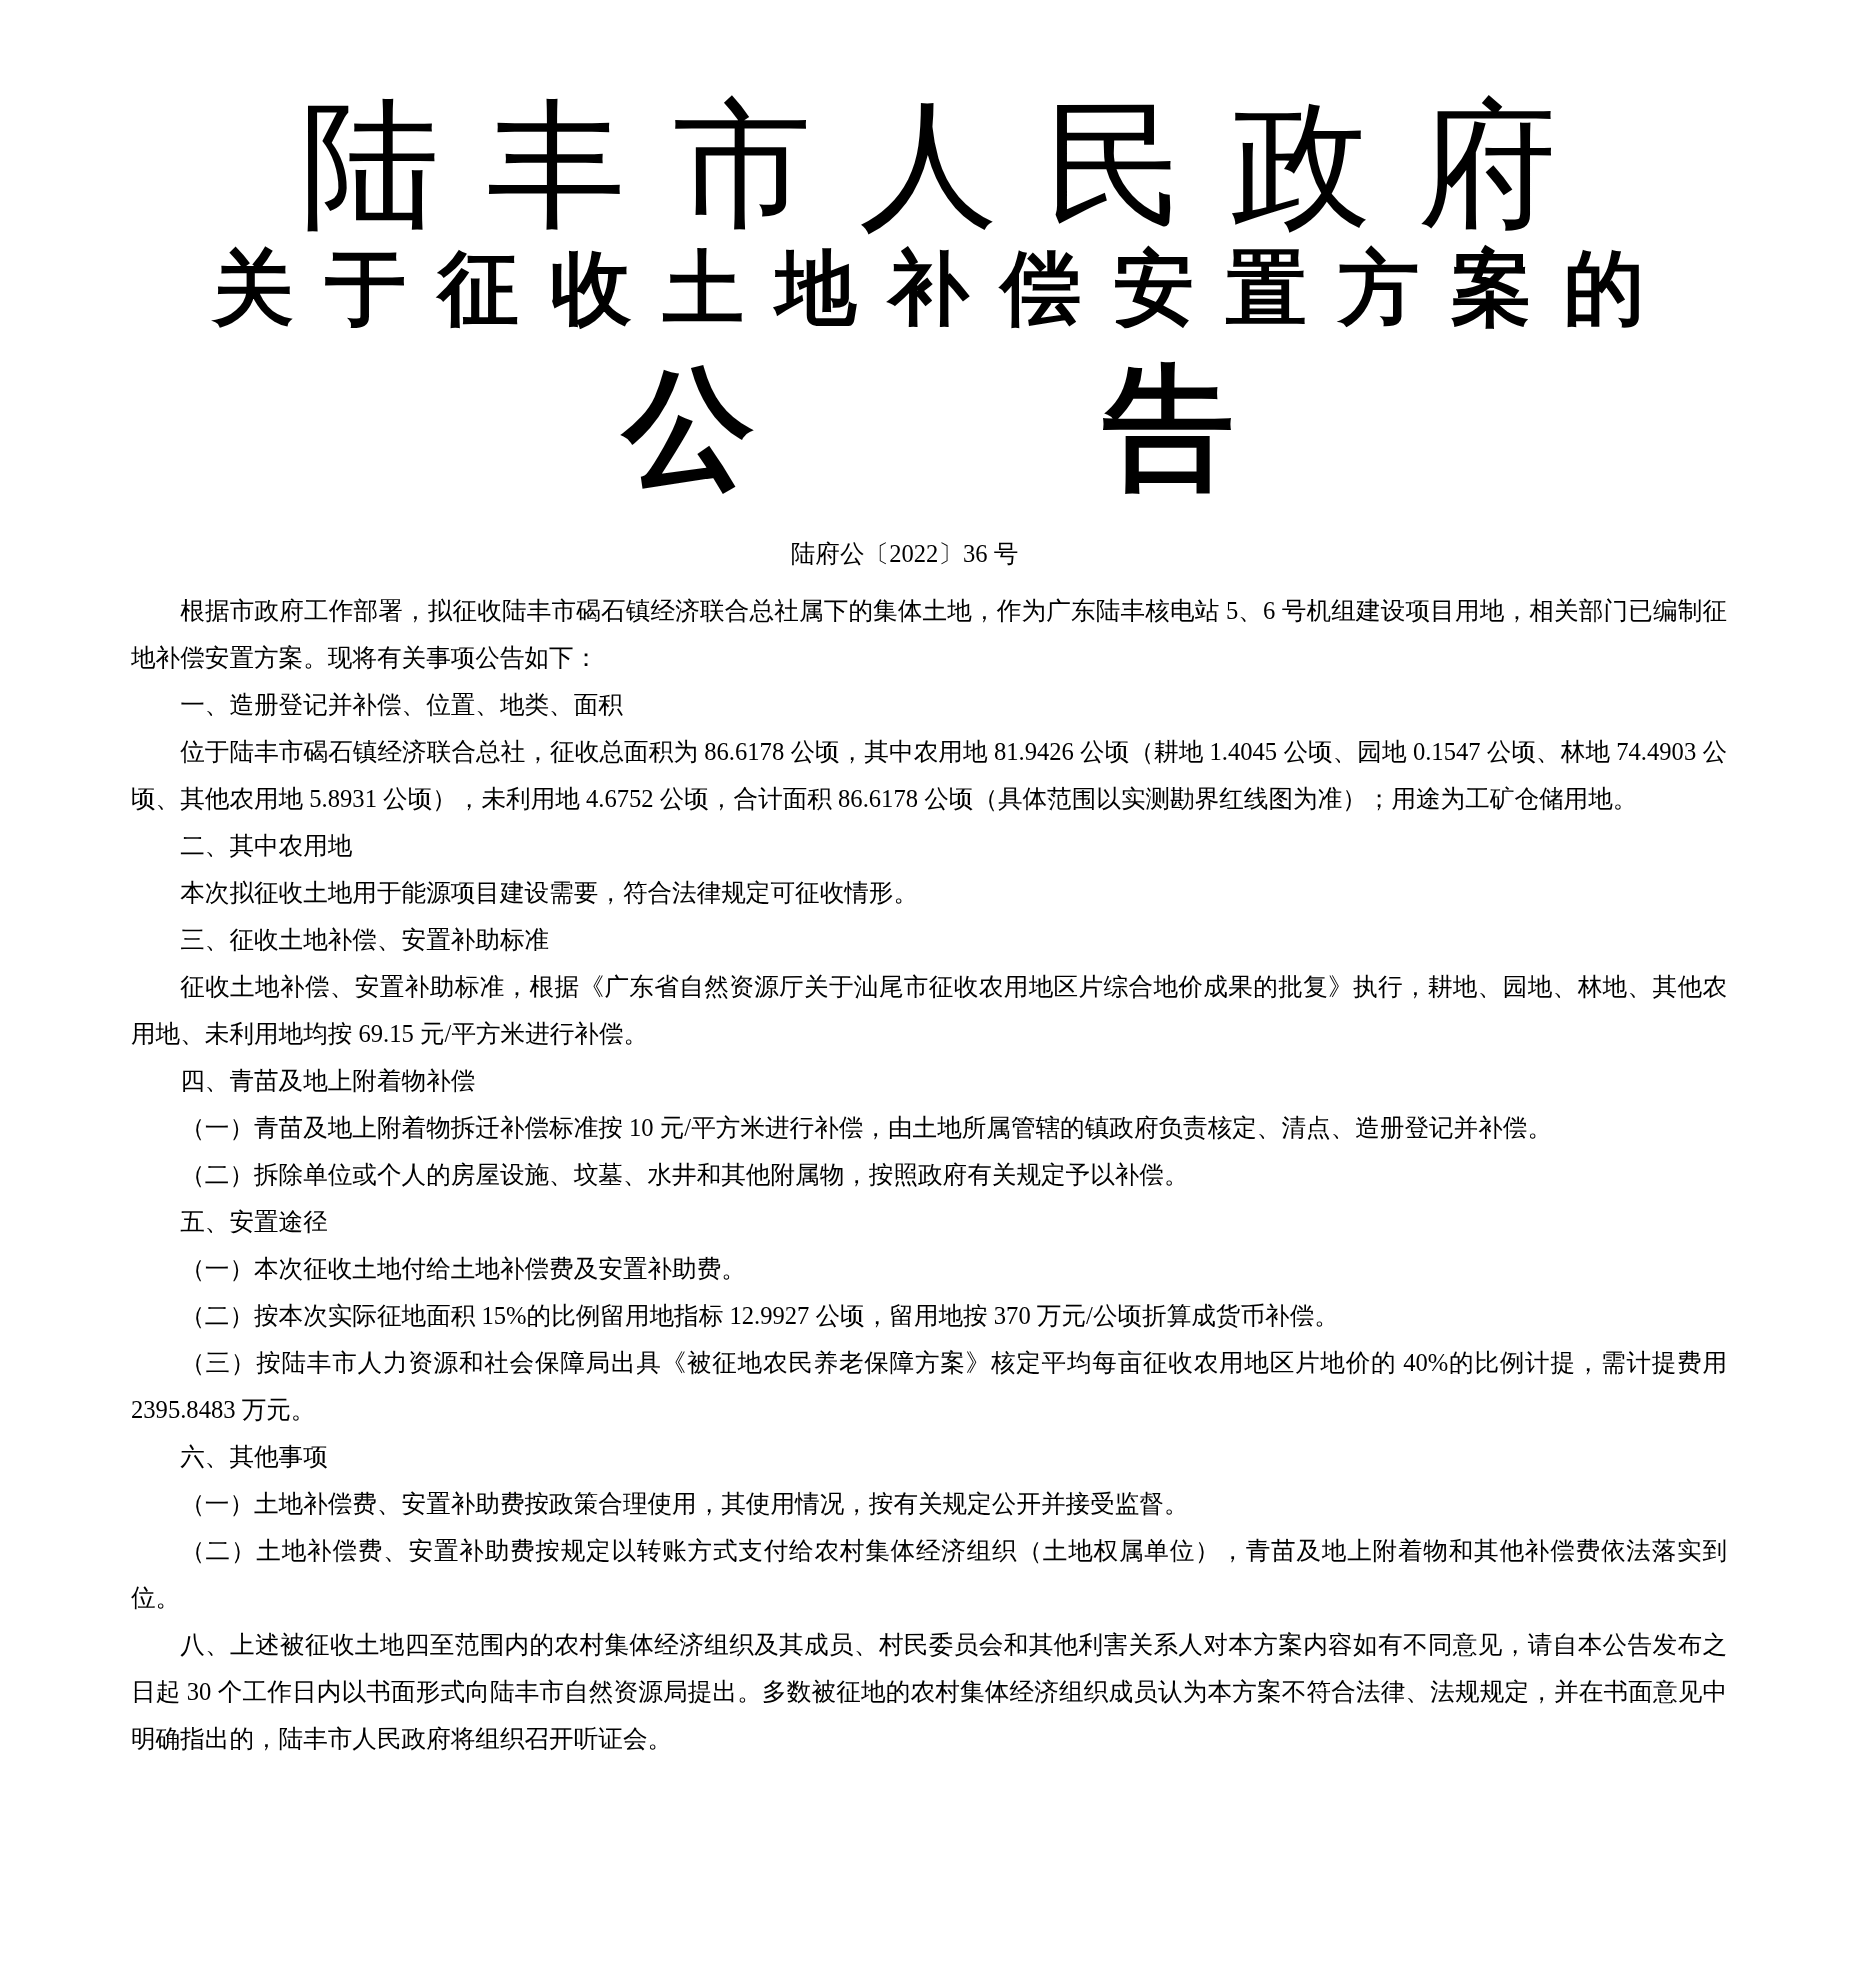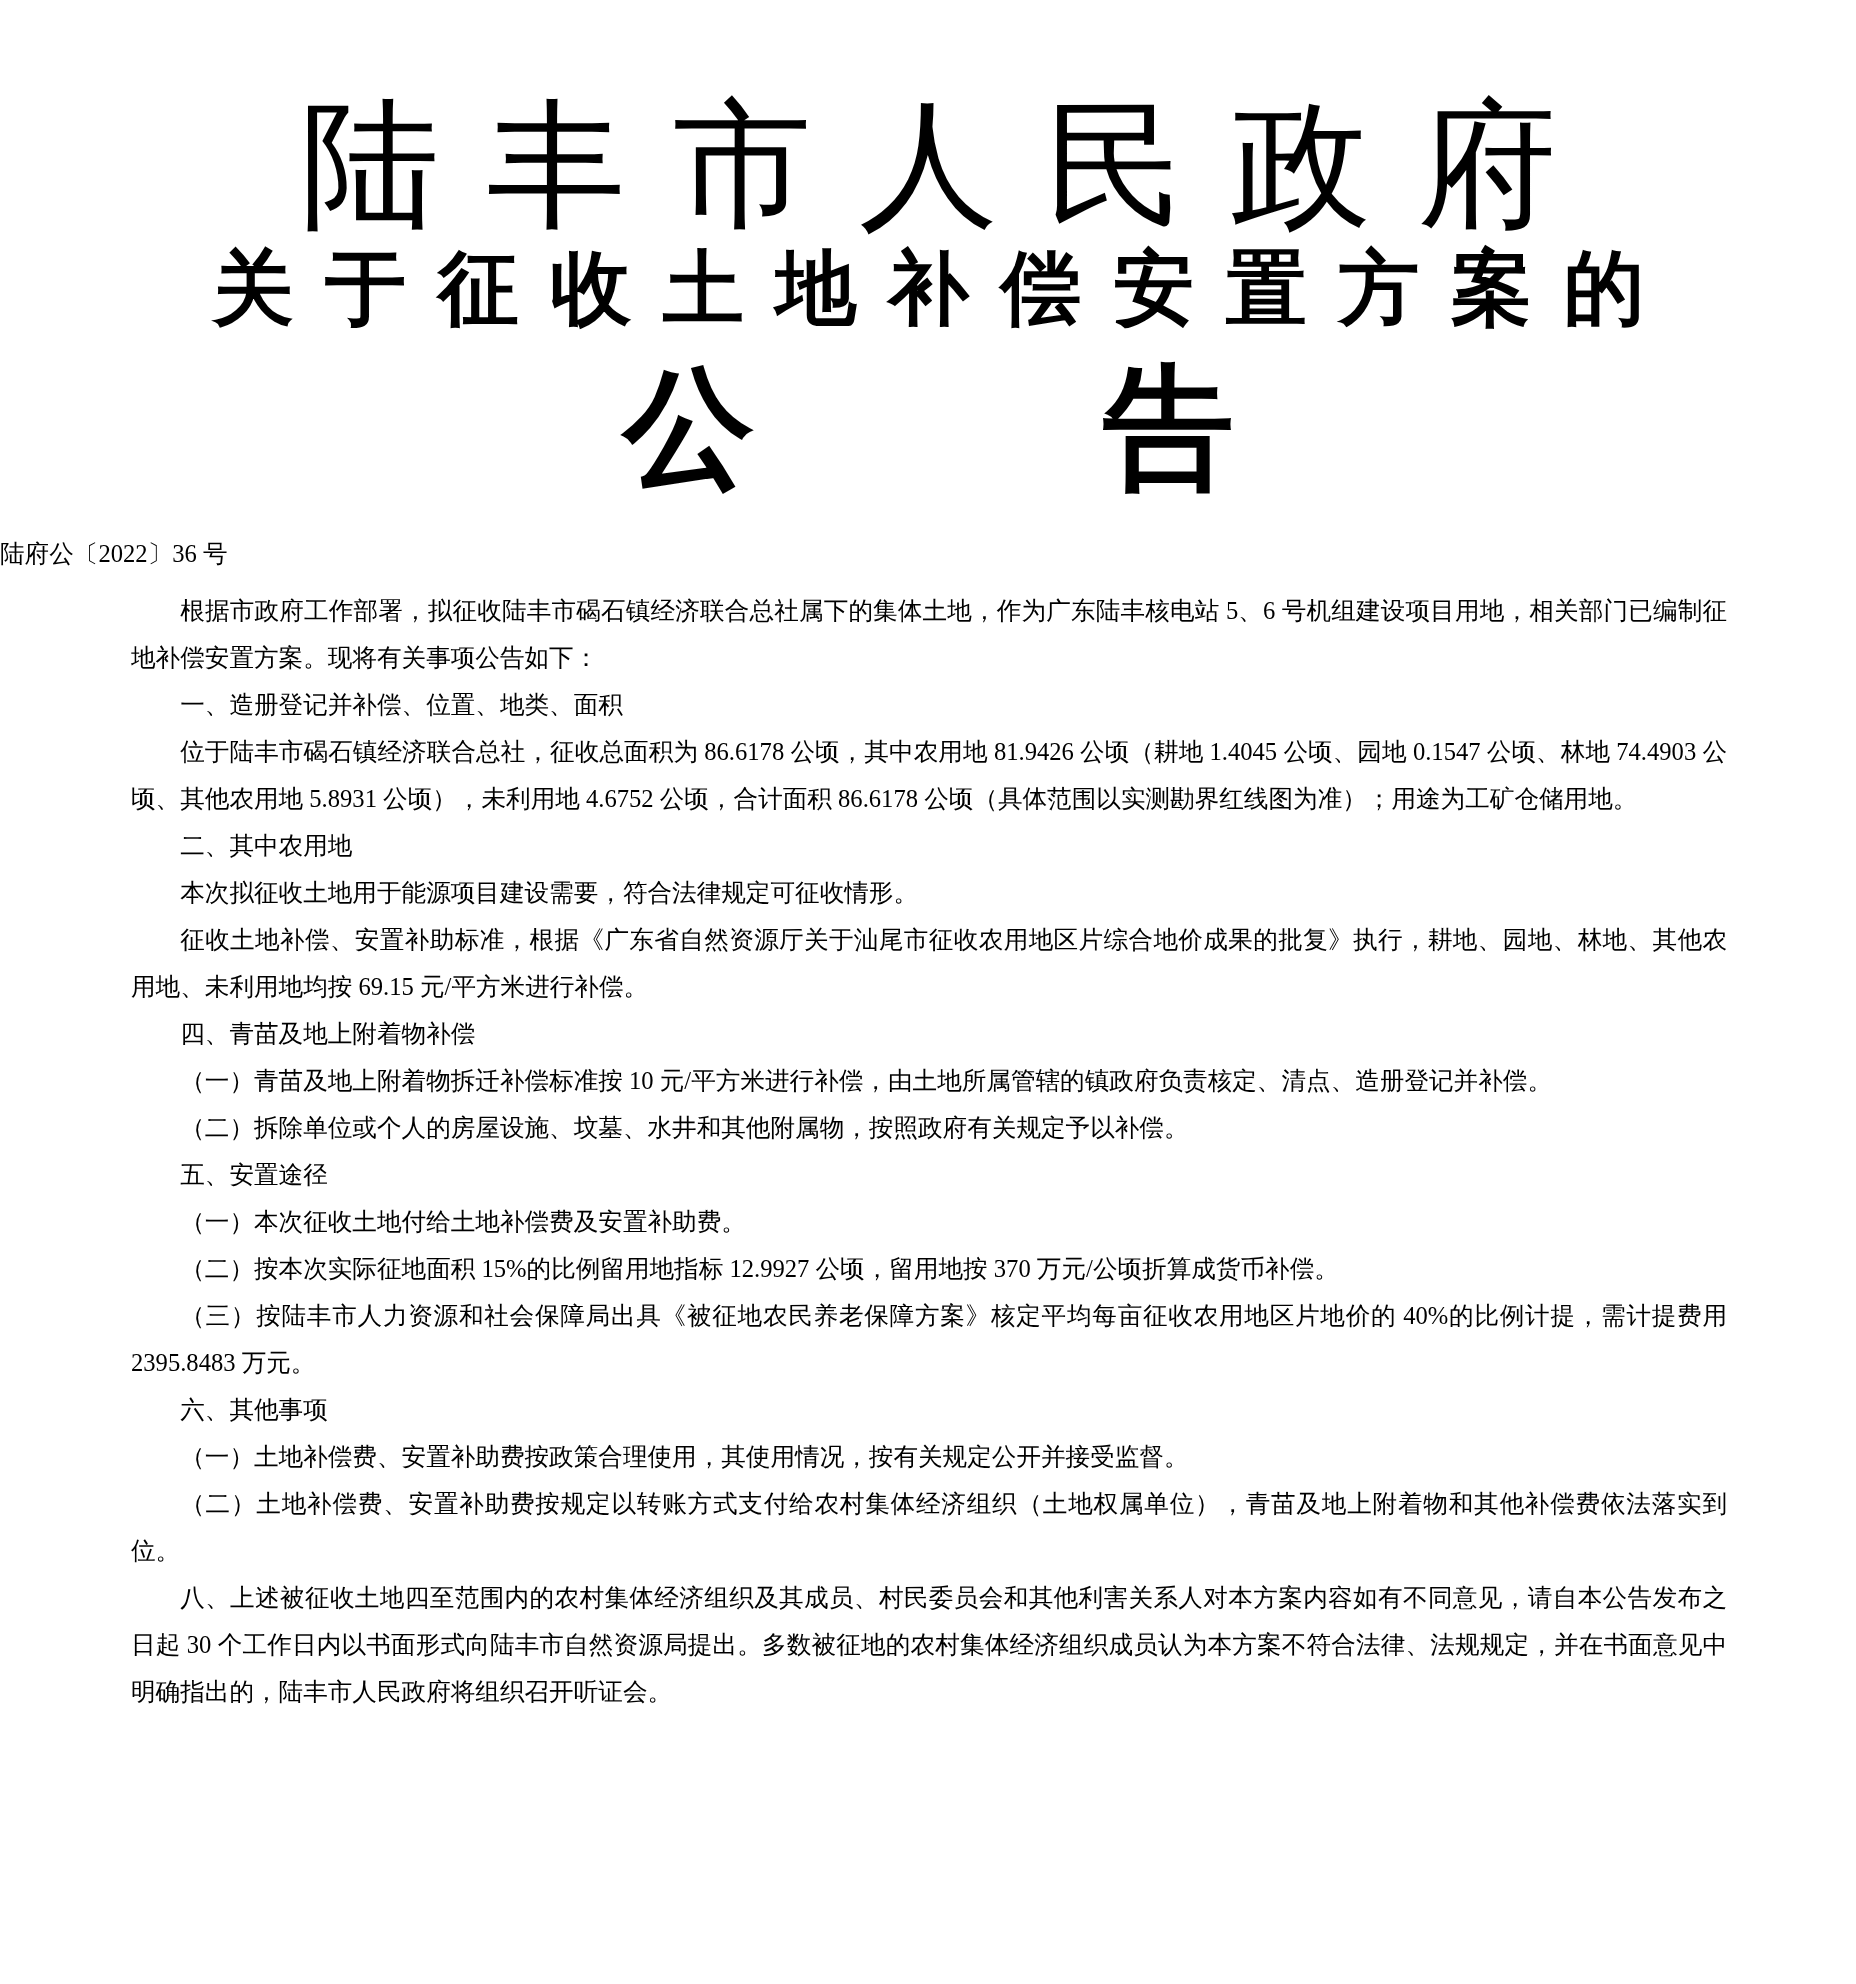--- a/index.html
+++ b/index.html
@@ -39,21 +39,21 @@
     margin-top: 26px;
     display: flex;
     justify-content: center;
     gap: 349px;
     font-size: 131px;
     line-height: 1.05;
     font-weight: bold;
   }
   .doc-number {
     margin-top: 42px;
-    text-align: left;
+    text-align: center;
     padding-right: 48px;
     font-size: 24.6px;
     line-height: 1.2;
   }
   .doc-body {
     margin: 18px 130px 0 131px;
     font-size: 24.6px;
     line-height: 47px;
     text-align: justify;
   }
@@ -77,20 +77,21 @@
   </div>
 
   <div class="doc-number">陆府公〔2022〕36 号</div>
 
   <div class="doc-body">
     <p class="para">根据市政府工作部署，拟征收陆丰市碣石镇经济联合总社属下的集体土地，作为广东陆丰核电站 5、6 号机组建设项目用地，相关部门已编制征地补偿安置方案。现将有关事项公告如下：</p>
     <p class="para">一、造册登记并补偿、位置、地类、面积</p>
     <p class="para">位于陆丰市碣石镇经济联合总社，征收总面积为 86.6178 公顷，其中农用地 81.9426 公顷（耕地 1.4045 公顷、园地 0.1547 公顷、林地 74.4903 公顷、其他农用地 5.8931 公顷），未利用地 4.6752 公顷，合计面积 86.6178 公顷（具体范围以实测勘界红线图为准）；用途为工矿仓储用地。</p>
     <p class="para">二、其中农用地</p>
     <p class="para">本次拟征收土地用于能源项目建设需要，符合法律规定可征收情形。</p>
+    <p class="para">三、征收土地补偿、安置补助标准</p>
     <p class="para">征收土地补偿、安置补助标准，根据《广东省自然资源厅关于汕尾市征收农用地区片综合地价成果的批复》执行，耕地、园地、林地、其他农用地、未利用地均按 69.15 元/平方米进行补偿。</p>
     <p class="para">四、青苗及地上附着物补偿</p>
     <p class="para">（一）青苗及地上附着物拆迁补偿标准按 10 元/平方米进行补偿，由土地所属管辖的镇政府负责核定、清点、造册登记并补偿。</p>
     <p class="para">（二）拆除单位或个人的房屋设施、坟墓、水井和其他附属物，按照政府有关规定予以补偿。</p>
     <p class="para">五、安置途径</p>
     <p class="para">（一）本次征收土地付给土地补偿费及安置补助费。</p>
     <p class="para">（二）按本次实际征地面积 15%的比例留用地指标 12.9927 公顷，留用地按 370 万元/公顷折算成货币补偿。</p>
     <p class="para">（三）按陆丰市人力资源和社会保障局出具《被征地农民养老保障方案》核定平均每亩征收农用地区片地价的 40%的比例计提，需计提费用 2395.8483 万元。</p>
     <p class="para">六、其他事项</p>
     <p class="para">（一）土地补偿费、安置补助费按政策合理使用，其使用情况，按有关规定公开并接受监督。</p>

